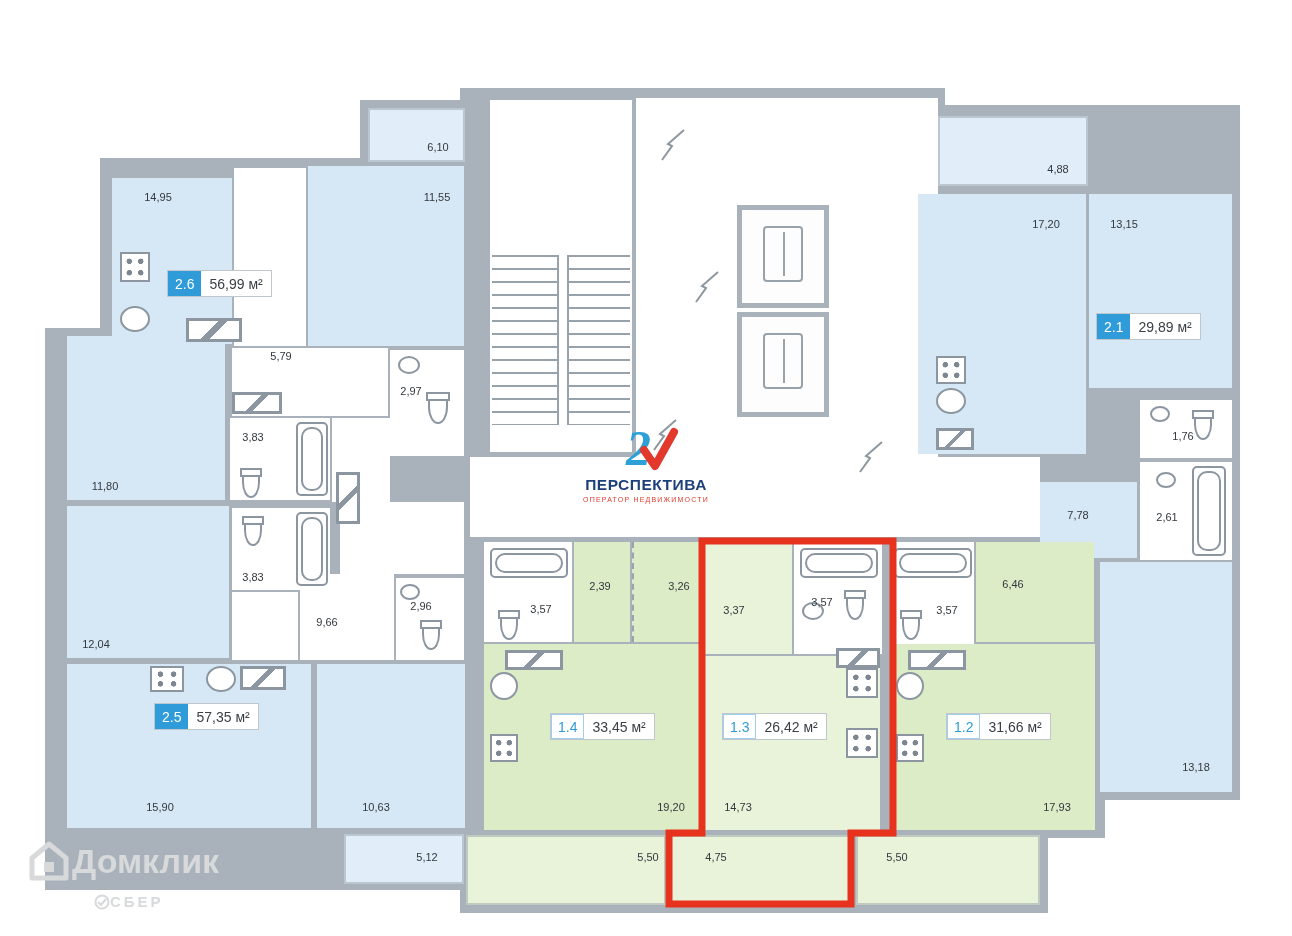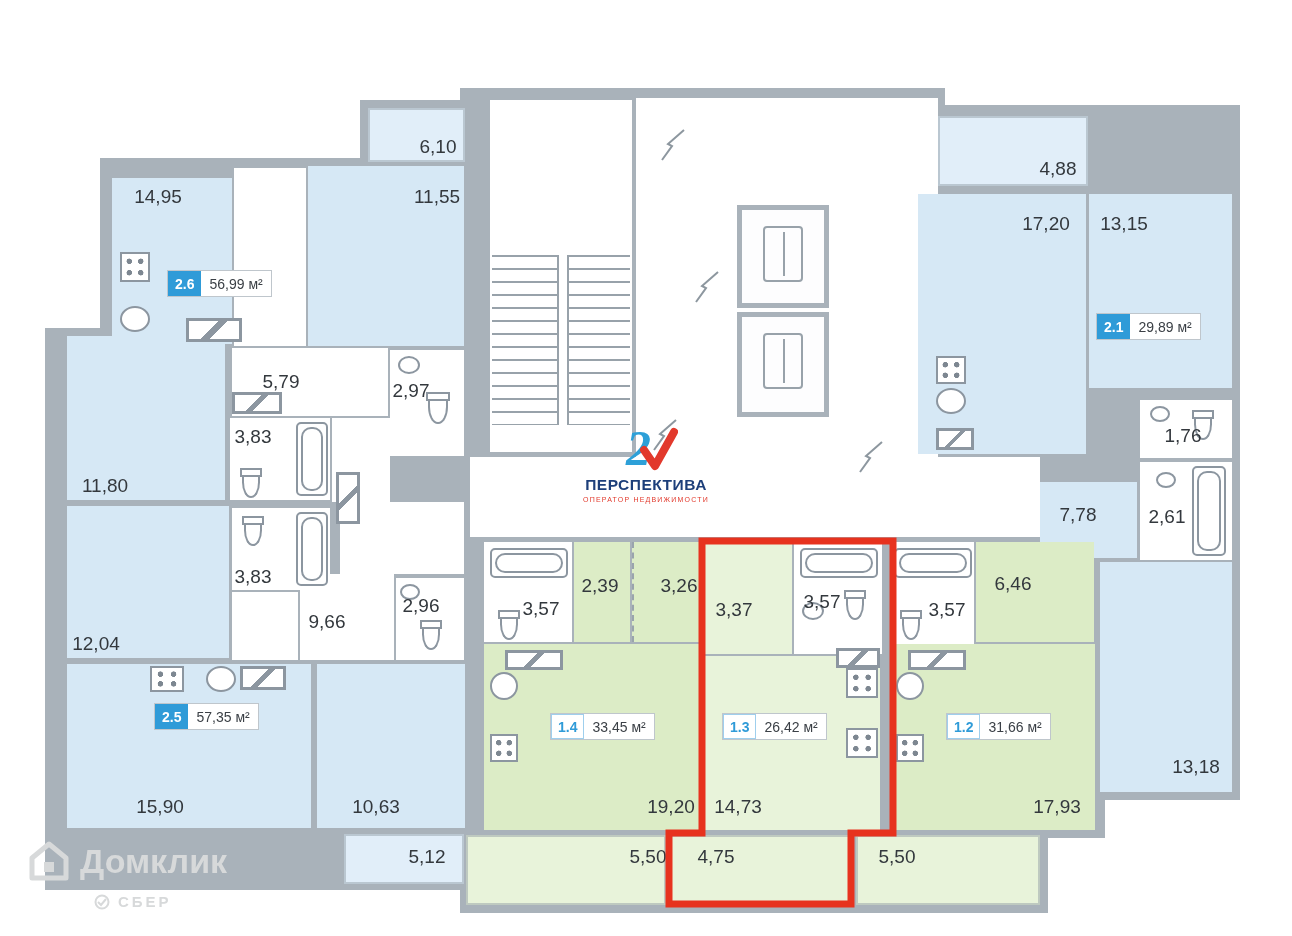--- a/index.html
+++ b/index.html
@@ -7,23 +7,23 @@
          font-family:"Liberation Sans",sans-serif;color:#33383d}
   .b{position:absolute;background:#a9b2ba}
   .room{position:absolute}
   .white{background:#ffffff}
   .blue{background:#d6e8f5}
   .blue-lt{background:#e1eef9}
   .green{background:#dcecc6}
   .green-lt{background:#e8f3da}
   .balc{box-shadow:inset 0 0 0 2px rgba(140,150,160,.45)}
   .dashed-l{border-left:2px dashed #9aa4ac}
-  .dim{position:absolute;transform:translate(-50%,-50%);font-size:19px;white-space:nowrap}
+  .dim{position:absolute;transform:translate(-50%,-50%);font-size:11px;white-space:nowrap}
   .badge{position:absolute;display:flex;height:25px;background:#fff;box-shadow:0 0 0 1px #bfc6cc;font-size:14px;z-index:30}
-  .badge .num{display:flex;align-items:center;padding:8px 7px;background:#2f9bd8;color:#fff;font-weight:bold}
+  .badge .num{display:flex;align-items:center;padding:8px 7px;background:#2f9bd8;color:#fff;font-weight:normal}
   .badge.alt .num{background:#fff;color:#2f9bd8;box-shadow:inset 0 0 0 1px #9fcfed}
   .badge .ar{display:flex;align-items:center;padding:0 8px;color:#3b4046}
   .stairs{position:absolute;background:repeating-linear-gradient(to bottom,#98a2aa 0 2px,transparent 2px 13px)}
   .stairs:after{content:"";position:absolute;left:calc(50% - 4px);top:0;bottom:0;width:8px;background:#fff;border-left:2px solid #98a2aa;border-right:2px solid #98a2aa}
   .lift{position:absolute;background:#fdfdfe;border:5px solid #a9b2ba;box-sizing:border-box}
   .cab{width:36px;height:52px;border:2px solid #98a2aa;border-radius:4px;margin:16px auto 0;position:relative}
   .cab:after{content:"";position:absolute;left:50%;top:4px;bottom:4px;border-left:2px solid #98a2aa}
   .tub{position:absolute;background:#fff;border:2px solid #8c96a0;border-radius:5px;box-sizing:border-box}
   .tub i{position:absolute;inset:3px;border:2px solid #8c96a0;border-radius:10px;display:block}
   .wc{position:absolute}
@@ -37,21 +37,21 @@
                      radial-gradient(circle at 28% 72%,#7d8791 2.5px,transparent 3px),
                      radial-gradient(circle at 72% 72%,#7d8791 2.5px,transparent 3px)}
   .hatch{position:absolute;border:3px solid #8c96a0;box-sizing:border-box;
     background:linear-gradient(135deg,transparent 44%,#8c96a0 44%,#8c96a0 56%,transparent 56%),#fff}
   .zz{position:absolute}
   .overlay{position:absolute;left:0;top:0;z-index:40;pointer-events:none}
   .logo{position:absolute;width:140px;text-align:center;z-index:35}
   .logo .mark{display:block;margin:0 auto}
   .logo .brand{font-size:15.5px;font-weight:bold;color:#1d3f7a;letter-spacing:.5px;margin-top:2px}
   .logo .tagline{font-size:7px;color:#e2392c;letter-spacing:1.2px;margin-top:2px}
-  .wm,.wm2{position:absolute;display:flex;align-items:center;gap:8px;z-index:35}
+  .wm,.wm2{position:absolute;display:flex;align-items:center;z-index:35}
   .wm .wm-name{font-size:34px;font-weight:bold;color:#d7d9da}
   .wm2 span{font-size:15px;font-weight:bold;letter-spacing:3px;color:#d7d9da}
 </style>
 </head>
 <body>
 
 <div class="stage">
 
   <div class="b" style="left:100px;top:158px;width:375px;height:302px"></div>
   <div class="b" style="left:360px;top:100px;width:115px;height:70px"></div>
@@ -204,21 +204,21 @@
   <svg class="zz" style="left:652px;top:418px" width="26" height="34">
       <polyline points="2,32 12,18 8,16 24,2" fill="none" stroke="#8d979f" stroke-width="2"></polyline>
     </svg>
   <svg class="zz" style="left:858px;top:440px" width="26" height="34">
       <polyline points="2,32 12,18 8,16 24,2" fill="none" stroke="#8d979f" stroke-width="2"></polyline>
     </svg>
 
   <div class="dim" style="left:438px;top:147px">6,10</div>
   <div class="dim" style="left:158px;top:197px">14,95</div>
   <div class="dim" style="left:437px;top:197px">11,55</div>
-  <div class="dim" style="left:281px;top:382px">5,79</div>
+  <div class="dim" style="left:281px;top:356px">5,79</div>
   <div class="dim" style="left:411px;top:391px">2,97</div>
   <div class="dim" style="left:253px;top:437px">3,83</div>
   <div class="dim" style="left:105px;top:486px">11,80</div>
   <div class="dim" style="left:253px;top:577px">3,83</div>
   <div class="dim" style="left:327px;top:622px">9,66</div>
   <div class="dim" style="left:421px;top:606px">2,96</div>
   <div class="dim" style="left:96px;top:644px">12,04</div>
   <div class="dim" style="left:160px;top:807px">15,90</div>
   <div class="dim" style="left:376px;top:807px">10,63</div>
   <div class="dim" style="left:427px;top:857px">5,12</div>

